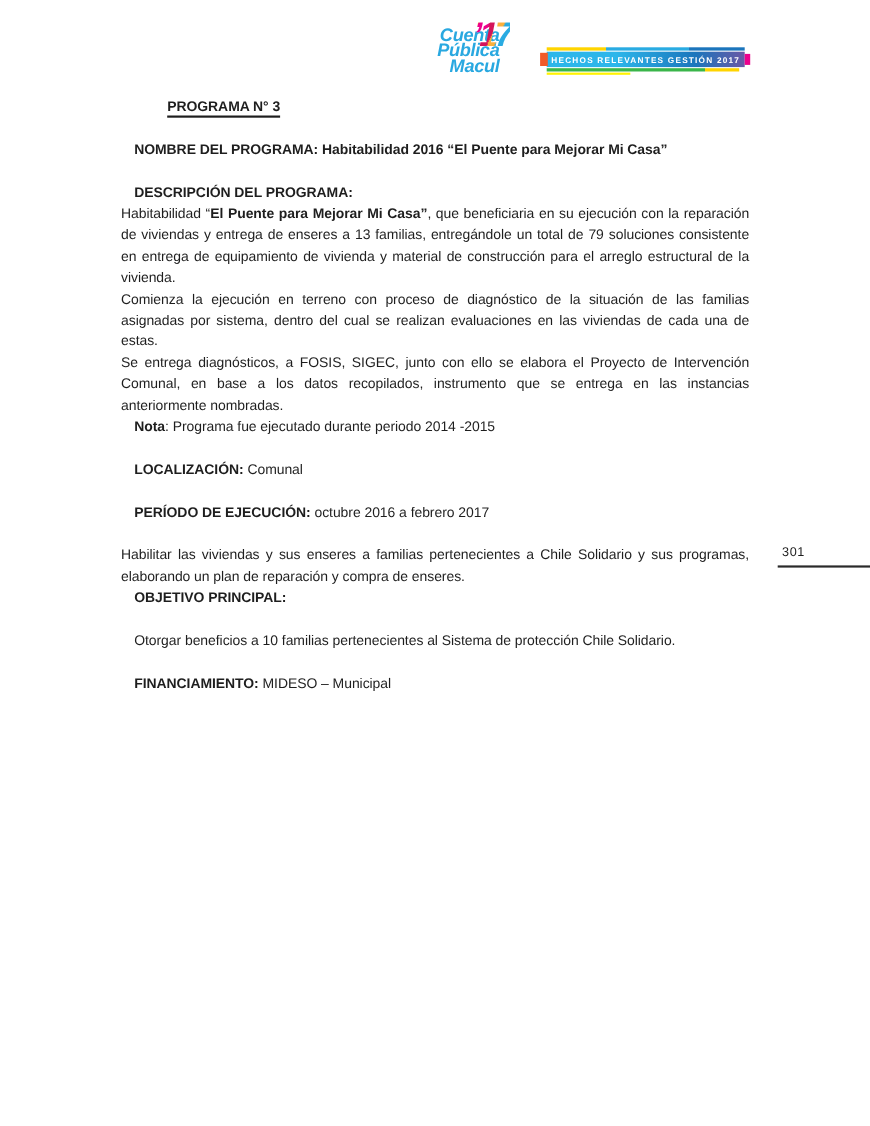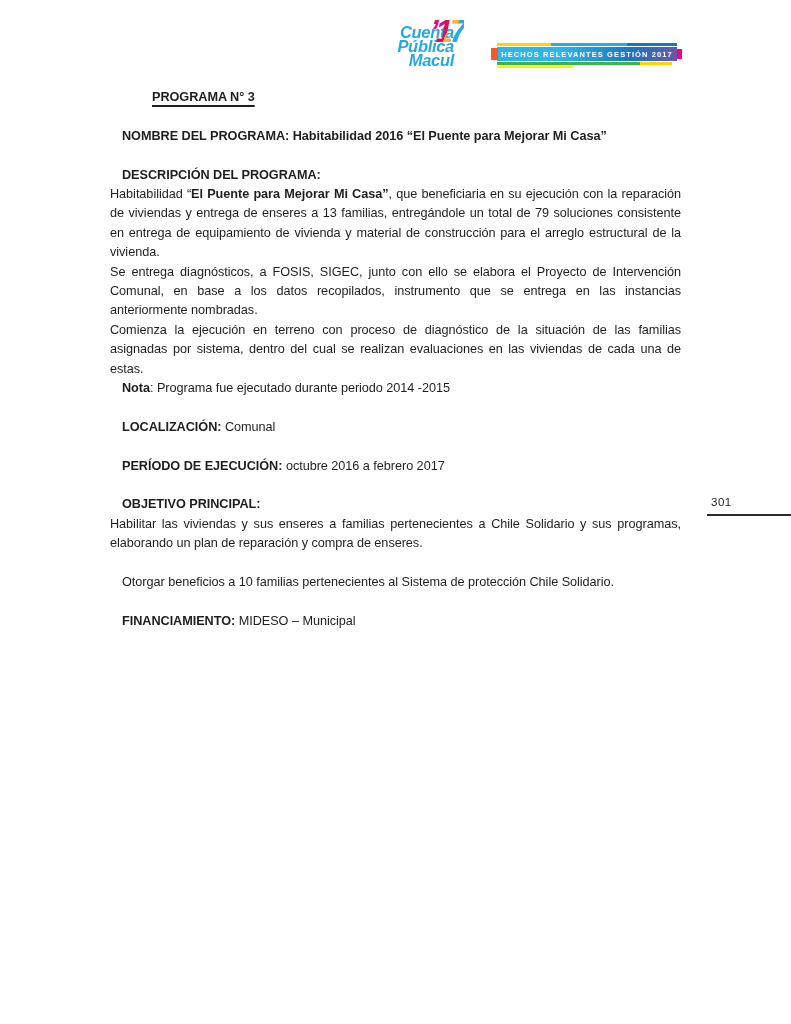--- a/index.html
+++ b/index.html
@@ -120,30 +120,30 @@
   <div class="pagenum">301</div>
   <div class="pagenum-rule"></div>
 
   <main class="doc">
       <div class="blk heading-underline"><span class="b">PROGRAMA N° 3</span></div>
       <div class="blk spacer"></div>
       <div class="blk para"><span class="b">NOMBRE DEL PROGRAMA: Habitabilidad 2016 “El Puente para Mejorar Mi Casa”</span></div>
       <div class="blk spacer"></div>
       <div class="blk para"><span class="b">DESCRIPCIÓN DEL PROGRAMA:</span></div>
       <div class="blk para-justify"><span>Habitabilidad “</span><span class="b">El Puente para Mejorar Mi Casa”</span><span>, que beneficiaria en su ejecución con la reparación de viviendas y entrega de enseres a 13 familias, entregándole un total de 79 soluciones consistente en entrega de equipamiento de vivienda y material de construcción para el arreglo estructural de la vivienda.</span></div>
+      <div class="blk para-justify"><span>Comienza la ejecución en terreno con proceso de diagnóstico de la situación de las familias asignadas por sistema, dentro del cual se realizan evaluaciones en las viviendas de cada una de estas.</span></div>
       <div class="blk para-justify"><span>Se entrega diagnósticos, a FOSIS, SIGEC, junto con ello se elabora el Proyecto de Intervención Comunal, en base a los datos recopilados, instrumento que se entrega en las instancias anteriormente nombradas.</span></div>
-      <div class="blk para-justify"><span>Comienza la ejecución en terreno con proceso de diagnóstico de la situación de las familias asignadas por sistema, dentro del cual se realizan evaluaciones en las viviendas de cada una de estas.</span></div>
       <div class="blk para"><span class="b">Nota</span><span>: Programa fue ejecutado durante periodo 2014 -2015</span></div>
       <div class="blk spacer"></div>
       <div class="blk para"><span class="b">LOCALIZACIÓN: </span><span>Comunal</span></div>
       <div class="blk spacer"></div>
       <div class="blk para"><span class="b">PERÍODO DE EJECUCIÓN: </span><span>octubre 2016 a febrero 2017</span></div>
       <div class="blk spacer"></div>
+      <div class="blk para-justify"><span>Habilitar las viviendas y sus enseres a familias pertenecientes a Chile Solidario y sus programas, elaborando un plan de reparación y compra de enseres.</span></div>
       <div class="blk para"><span class="b">OBJETIVO PRINCIPAL:</span></div>
-      <div class="blk para-justify"><span>Habilitar las viviendas y sus enseres a familias pertenecientes a Chile Solidario y sus programas, elaborando un plan de reparación y compra de enseres.</span></div>
       <div class="blk spacer"></div>
       <div class="blk para"><span>Otorgar beneficios a 10 familias pertenecientes al Sistema de protección Chile Solidario.</span></div>
       <div class="blk spacer"></div>
       <div class="blk para"><span class="b">FINANCIAMIENTO: </span><span>MIDESO – Municipal</span></div>
       <div class="blk spacer"></div>
     </main>
 
 </div>
 
 </body></html>

